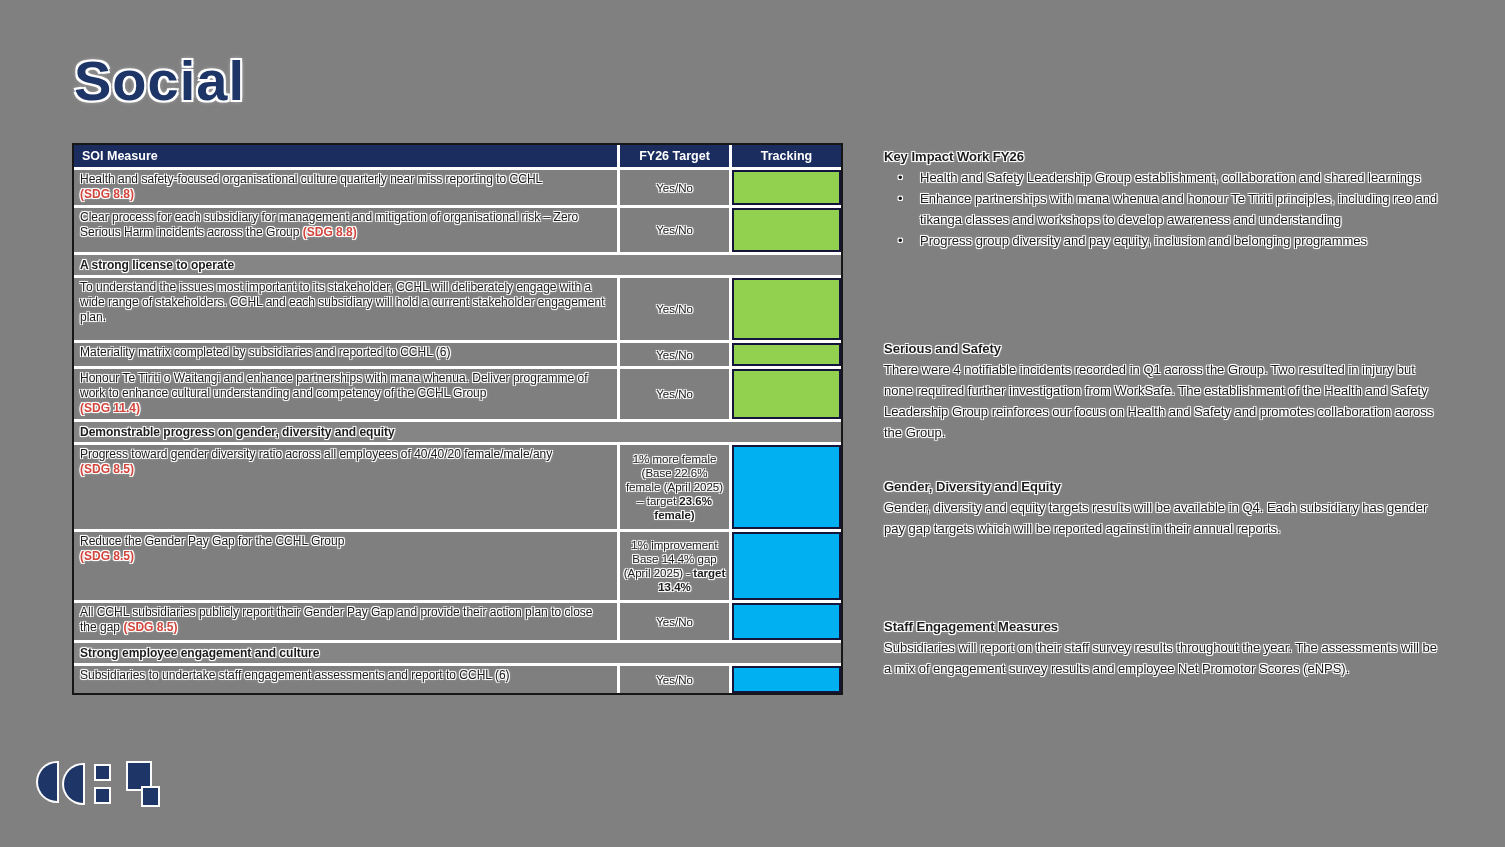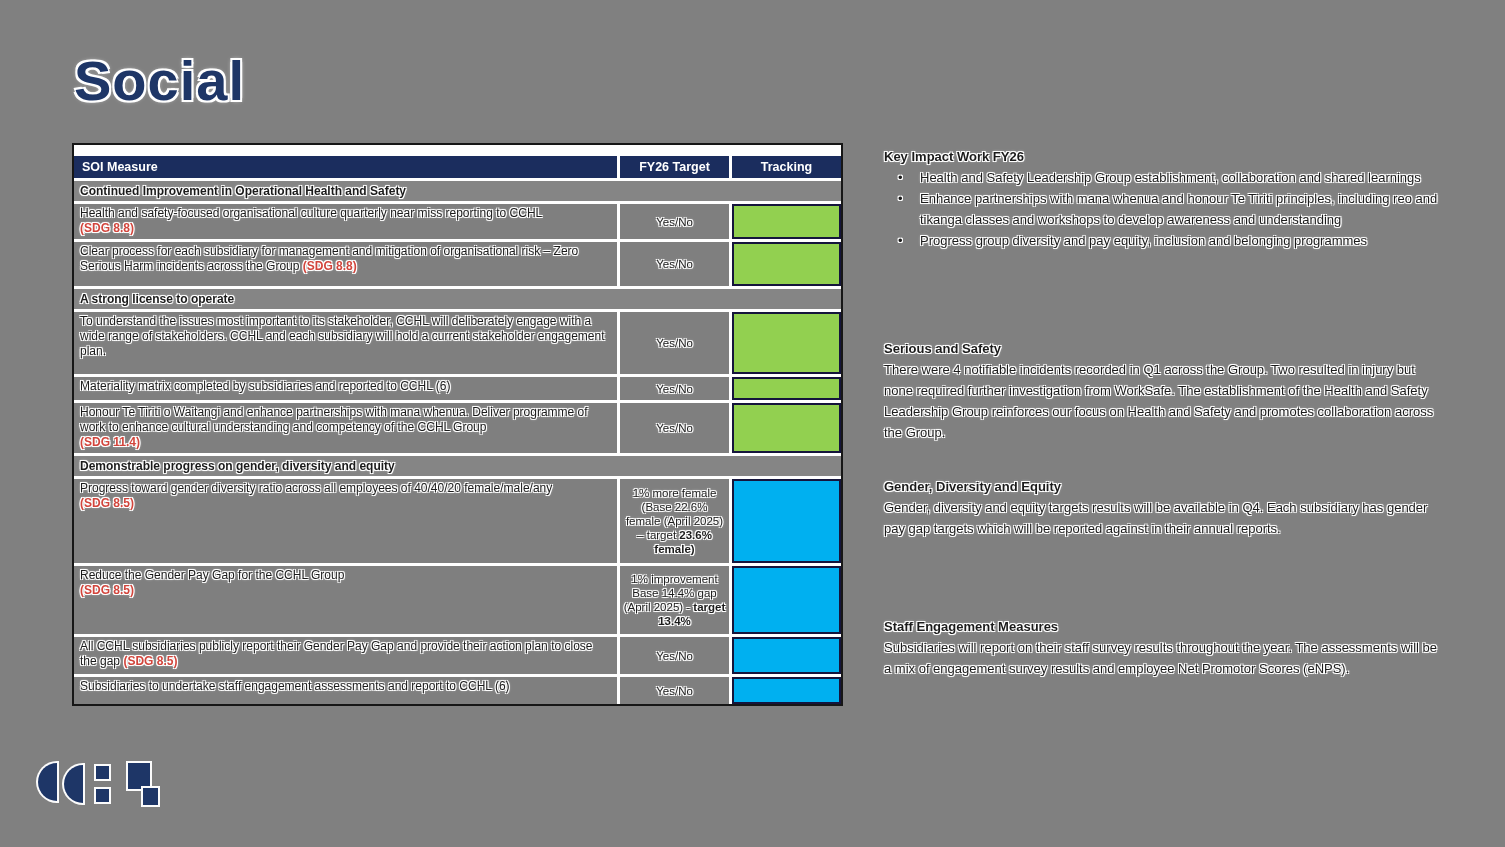--- a/index.html
+++ b/index.html
@@ -30,21 +30,21 @@
   
   .soi-table{
     position:absolute;left:72px;top:143px;width:771px;
     background:#ffffff;border:2px solid #161616;
     display:flex;flex-direction:column;gap:3px;box-sizing:border-box;
   }
   .trow{display:grid;grid-template-columns:543px 109px 1fr;gap:3px;}
   .cell{background:#7f7f7f;box-sizing:border-box;}
   .hcell{
     background:#1b2d5e;color:#ffffff;font-weight:bold;font-size:12.5px;
-    padding:4px 8px;display:flex;align-items:center;margin-top:11px;
+    padding:4px 8px;display:flex;align-items:center;
   }
   .hcell.center{justify-content:center;}
   .section-cell{
     grid-column:1 / -1;background:#858585;font-weight:bold;font-size:12px;
     padding:3px 6px;display:flex;align-items:center;
   }
   .measure-cell{font-size:12px;line-height:15px;padding:2px 6px 3px 6px;}
   .target-cell{
     font-size:11.5px;line-height:14px;display:flex;align-items:center;justify-content:center;
     text-align:center;padding:2px 3px;
@@ -78,23 +78,20 @@
 <h1 class="slide-title">Social</h1>
 
 <div class="soi-table">
 
   <div class="trow" style="min-height:20px;">
     <div class="cell hcell">SOI Measure</div>
     <div class="cell hcell center">FY26 Target</div>
     <div class="cell hcell center">Tracking</div>
   </div>
 
-  <div class="trow" style="min-height:19px;">
-    <div class="cell section-cell gl">Continued Improvement in Operational Health and Safety</div>
-  </div>
 
   <div class="trow" style="min-height:33px;">
     <div class="cell measure-cell">
       <span class="gl">Health and safety-focused organisational culture quarterly near miss reporting to CCHL</span>
       <span class="sdg sdg-newline">(SDG 8.8)</span>
     </div>
     <div class="cell target-cell gl">Yes/No</div>
     <div class="cell track-cell" style="background-color: rgb(146, 208, 80);"></div>
   </div>
 
@@ -168,20 +165,23 @@
 
   <div class="trow" style="min-height:37px;">
     <div class="cell measure-cell">
       <span class="gl">All CCHL subsidiaries publicly report their Gender Pay Gap and provide their action plan to close the gap</span>
       <span class="sdg">(SDG 8.5)</span>
     </div>
     <div class="cell target-cell gl">Yes/No</div>
     <div class="cell track-cell" style="background-color: rgb(0, 176, 240);"></div>
   </div>
 
+  <div class="trow" style="min-height:19px;">
+    <div class="cell section-cell gl">Strong employee engagement and culture</div>
+  </div>
 
   <div class="trow" style="min-height:27px;">
     <div class="cell measure-cell">
       <span class="gl">Subsidiaries to undertake staff engagement assessments and report to CCHL (6)</span>
     </div>
     <div class="cell target-cell gl">Yes/No</div>
     <div class="cell track-cell" style="background-color: rgb(0, 176, 240);"></div>
   </div>
 
 </div>

